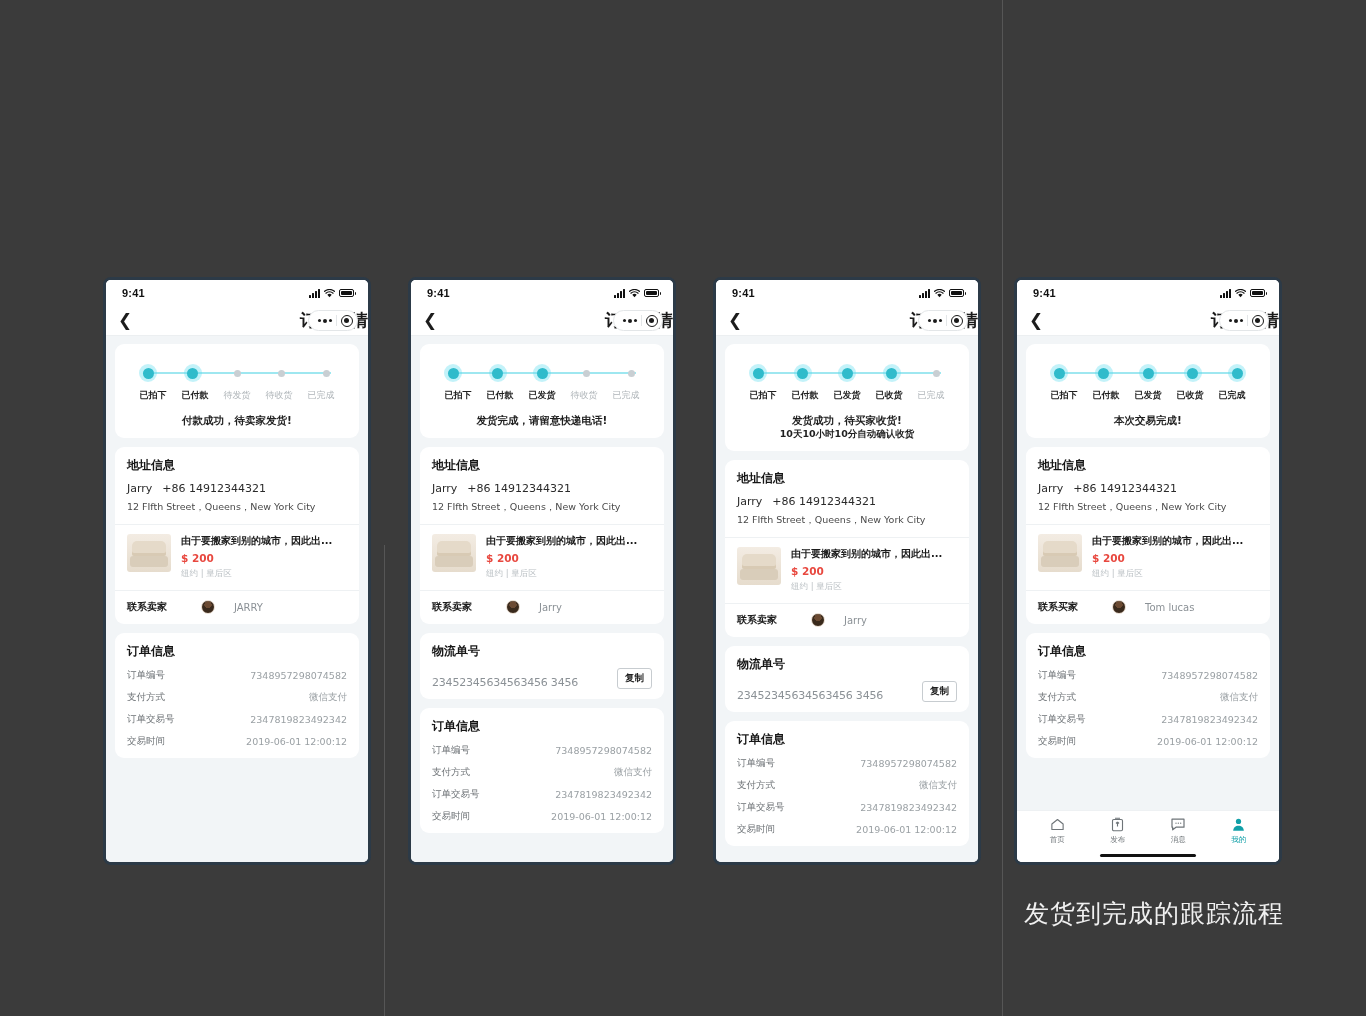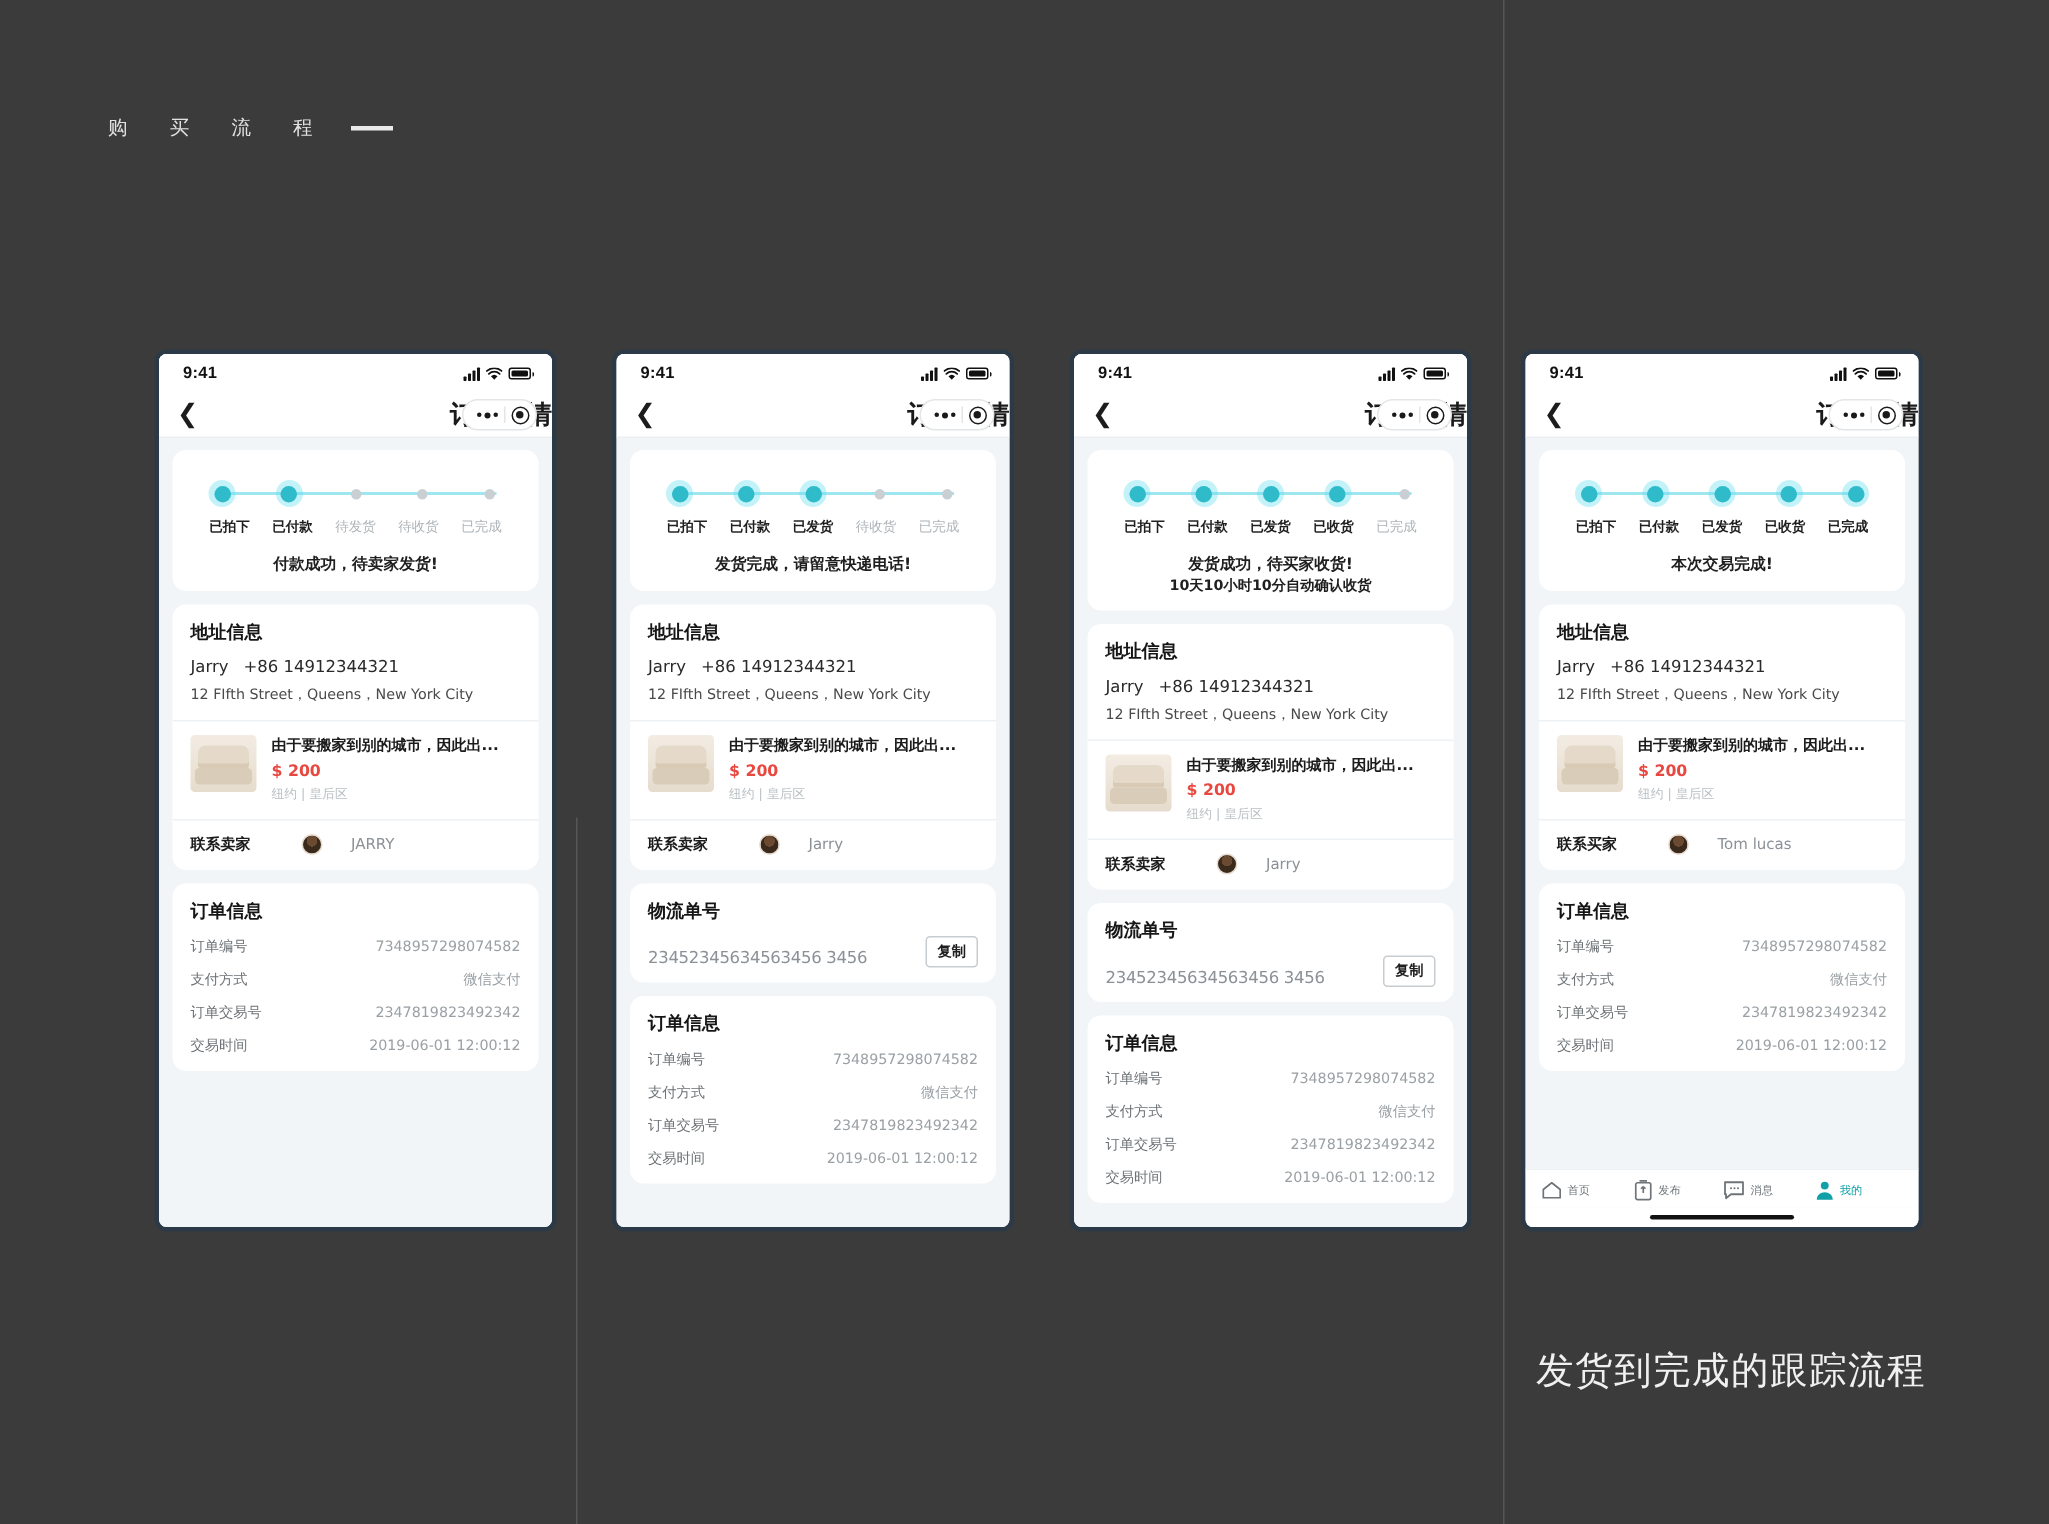--- a/index.html
+++ b/index.html
@@ -37,21 +37,21 @@
   }
 
   
   .phone {
     position:absolute;
     width:268px; height:588px;
     background:#fdfdfd;
     border:3px solid #2c3a47;
     border-radius:8px;
     overflow:hidden;
-    display:flex; flex-direction:column;
+    display:flex; flex-direction:column;margin-top:44px;
   }
   #phone-1 { left:103px; top:233px; }
   #phone-2 { left:408px; top:233px; }
   #phone-3 { left:713px; top:233px; }
   #phone-4 { left:1014px; top:233px; }
 
   .screen { flex:1; display:flex; flex-direction:column; background:#f2f5f7; overflow:hidden; }
 
   
   .statusbar {
@@ -203,39 +203,35 @@
     font-size:11px; font-weight:bold; font-family:"DejaVu Sans",sans-serif;
   }
   .btn-secondary { background:#d2d2d2; color:#2a2a2a; }
   .btn-primary { background:#12a0a8; color:#ffffff; }
 
   
   .tabbar {
     flex:none; background:#fff; border-top:1px solid #eef1f3;
     display:flex; padding:6px 10px 4px 10px;
   }
-  .tab { flex:1; display:flex; flex-direction:row; align-items:center; gap:3px; }
+  .tab { flex:1; display:flex; flex-direction:column; align-items:center; gap:3px; }
   .tab-label { font-size:7.5px; color:#6e7478; font-family:"DejaVu Sans",sans-serif; }
   .tab.active .tab-label { color:#12a0a8; }
   .tab svg { display:block; }
   .home-indicator { height:13px; background:#fff; display:flex; align-items:center; justify-content:center; flex:none; }
   .home-indicator i { width:96px; height:3.5px; border-radius:2px; background:#111; display:block; }
   .pad-bottom { height:6px; }
 </style>
 </head>
 <body>
 
 <div id="vline-right" class="vline"></div>
 <div id="vline-mid" class="vline"></div>
 
 <div id="header">
-  <div id="subtitle-row">
-    <div id="subtitle">购 买 流 程</div>
-    <div id="subtitle-dash"></div>
-  </div>
 </div>
 
 <div id="caption">发货到完成的跟踪流程</div>
 
 <div id="phones-root">
   <div class="phone" id="phone-1">
     <div class="screen">
       <div class="statusbar">
         <span class="sb-time">9:41</span>
         <div class="sb-icons">

